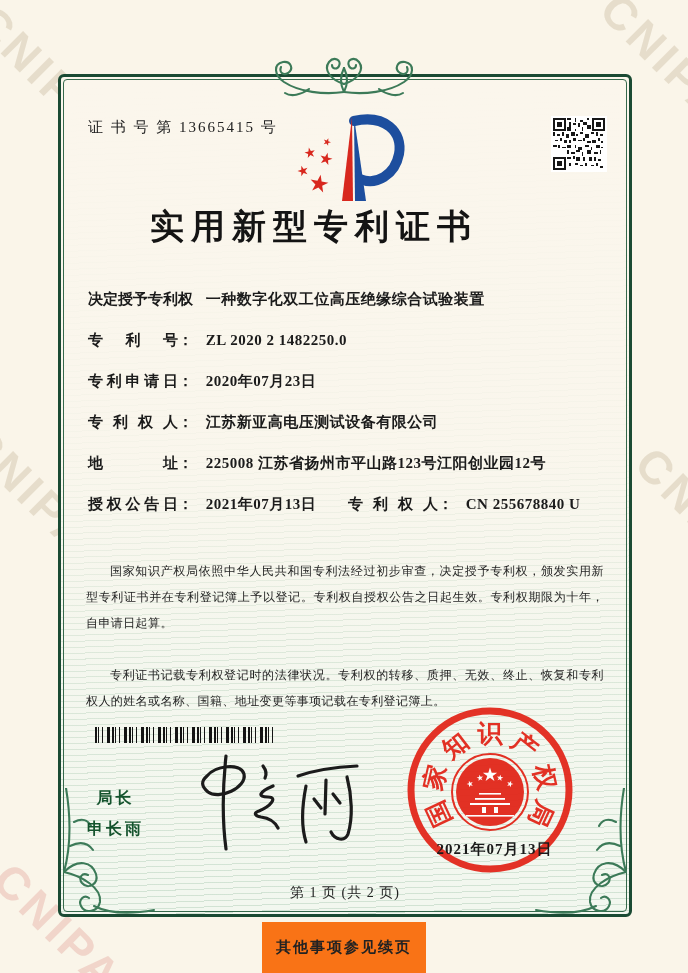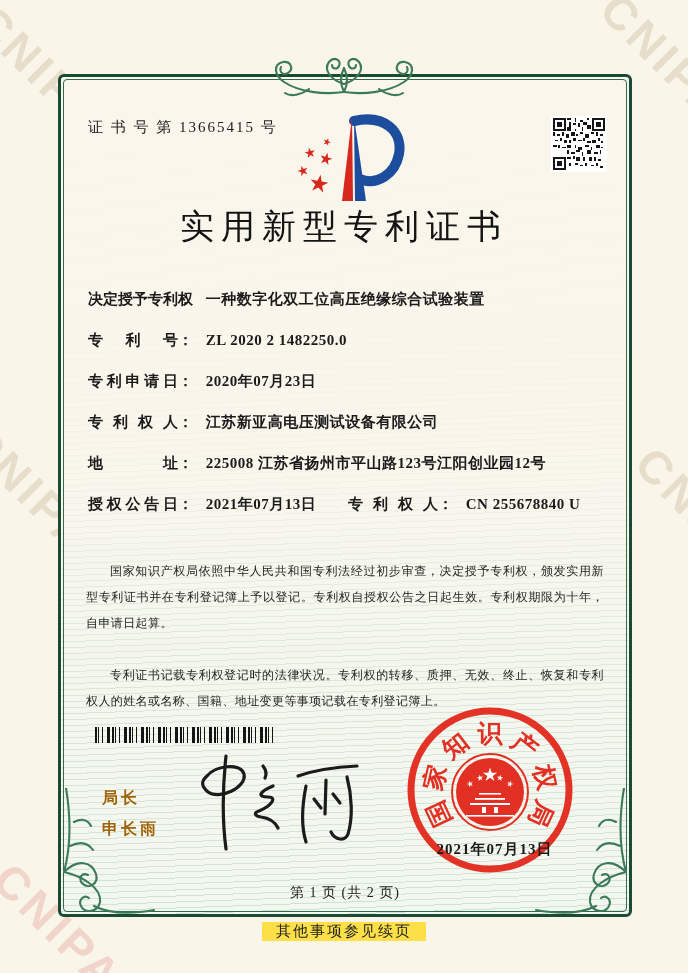--- a/index.html
+++ b/index.html
@@ -31,22 +31,22 @@
   .frame-inner{
     position:absolute;left:2px;top:2px;right:2px;bottom:2px;
     border:1px solid #35694c;border-radius:4px;
   }
   .orn{position:absolute;pointer-events:none;}
   .orn path{fill:none;stroke:#3c7a58;stroke-width:2.1;stroke-linecap:round;}
   .orn.flip{transform:scaleX(-1);}
   
   .cert-no{position:absolute;left:88px;top:118px;font-size:15px;letter-spacing:2px;color:#222;}
   .title{
-    position:absolute;left:0;top:204px;width:688px;text-align:center;
-    font-size:34px;font-weight:normal;letter-spacing:7px;color:#141414;
+    position:absolute;left:0;top:204px;width:628px;text-align:center;
+    font-size:34px;font-weight:bold;letter-spacing:7px;color:#141414;
   }
   .qr{position:absolute;left:551px;top:116px;width:56px;height:56px;background:#fff;padding:2px;box-sizing:border-box;}
   
   .fields{position:absolute;left:88px;top:288px;width:520px;font-size:15px;font-weight:600;color:#1b1b1b;}
   .frow{margin-bottom:19px;line-height:22px;white-space:nowrap;}
   .flabel{display:inline-block;width:90px;text-align:justify;text-align-last:justify;vertical-align:top;}
   .fcolon{display:inline-block;vertical-align:top;}
   .fvalue{display:inline-block;margin-left:9px;vertical-align:top;letter-spacing:.5px;}
   .g2{margin-left:28px;}
   
@@ -61,34 +61,34 @@
     position:absolute;left:95px;top:727px;width:180px;height:16px;
     background:repeating-linear-gradient(90deg,
       #141414 0 2px,transparent 2px 3px,
       #141414 3px 4px,transparent 4px 7px,
       #141414 7px 8px,transparent 8px 12px,
       #141414 12px 15px,transparent 15px 17px);
   }
   .sig{position:absolute;left:195px;top:744px;}
   .sig path{fill:none;stroke:#1b1b1b;stroke-width:3.2;stroke-linecap:round;stroke-linejoin:round;}
   .director{
-    position:absolute;left:102px;top:782px;
+    position:absolute;left:87px;top:782px;
     font-family:"Liberation Sans","DejaVu Sans",sans-serif;
-    font-size:16px;font-weight:600;letter-spacing:3px;line-height:31px;color:#a16207;
+    font-size:16px;font-weight:600;letter-spacing:3px;line-height:31px;color:#14532d;text-align:center;
   }
   
   .seal{position:absolute;left:402px;top:702px;}
   .seal-date{
     position:absolute;left:412px;top:840px;width:165px;text-align:center;
     font-size:15px;font-weight:600;letter-spacing:1px;color:#1a1a1a;
   }
   
   .page-info{position:absolute;left:58px;top:884px;width:574px;text-align:center;font-size:14px;letter-spacing:1px;color:#222;}
   .cont-note{position:absolute;left:0;top:922px;width:688px;text-align:center;font-size:15px;letter-spacing:2px;color:#222;}
-  .cont-note span{background:#fde047;padding:0 14px;display:inline-block;}
+  .cont-note span{background:#f97316;padding:16px 14px;display:inline-block;font-weight:bold;}
 </style>
 </head>
 <body>
 
 <div id="cert">
 
   <span class="wm" style="left:40px;top:70px">CNIPA</span>
   <span class="wm" style="left:665px;top:58px">CNIPA</span>
   <span class="wm pink" style="left:228px;top:165px">CNIPA</span>
   <span class="wm" style="left:520px;top:388px">CNIPA</span>

